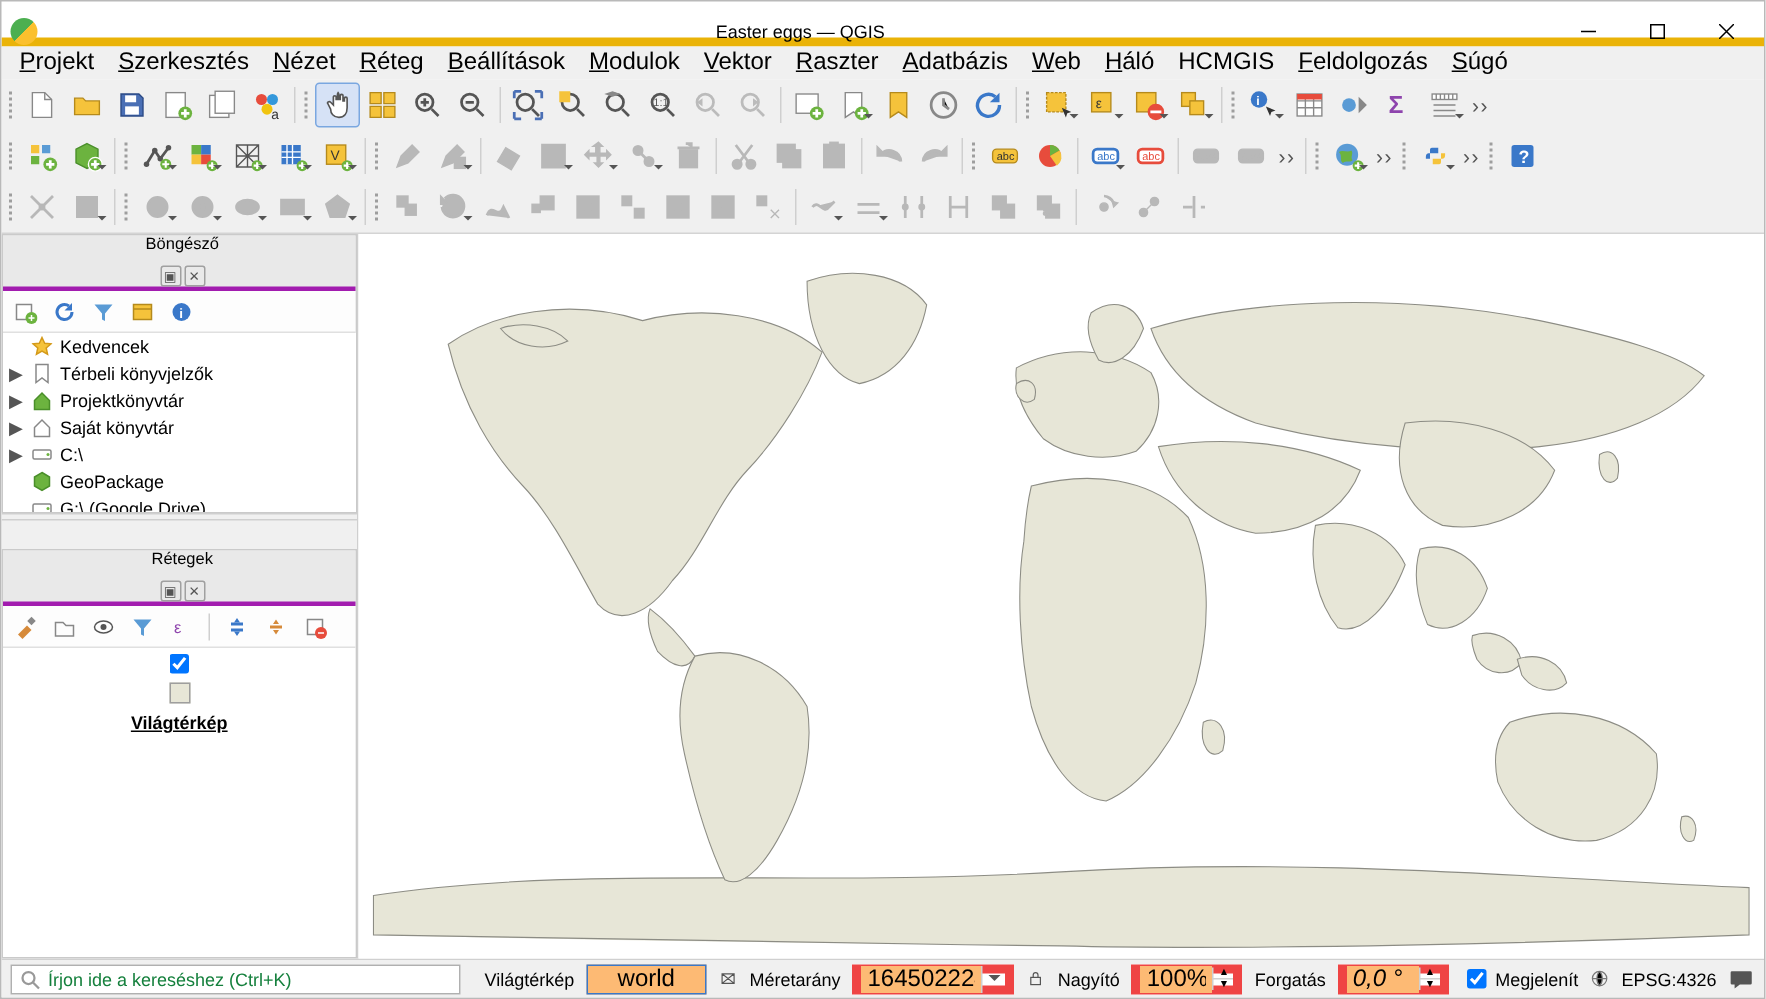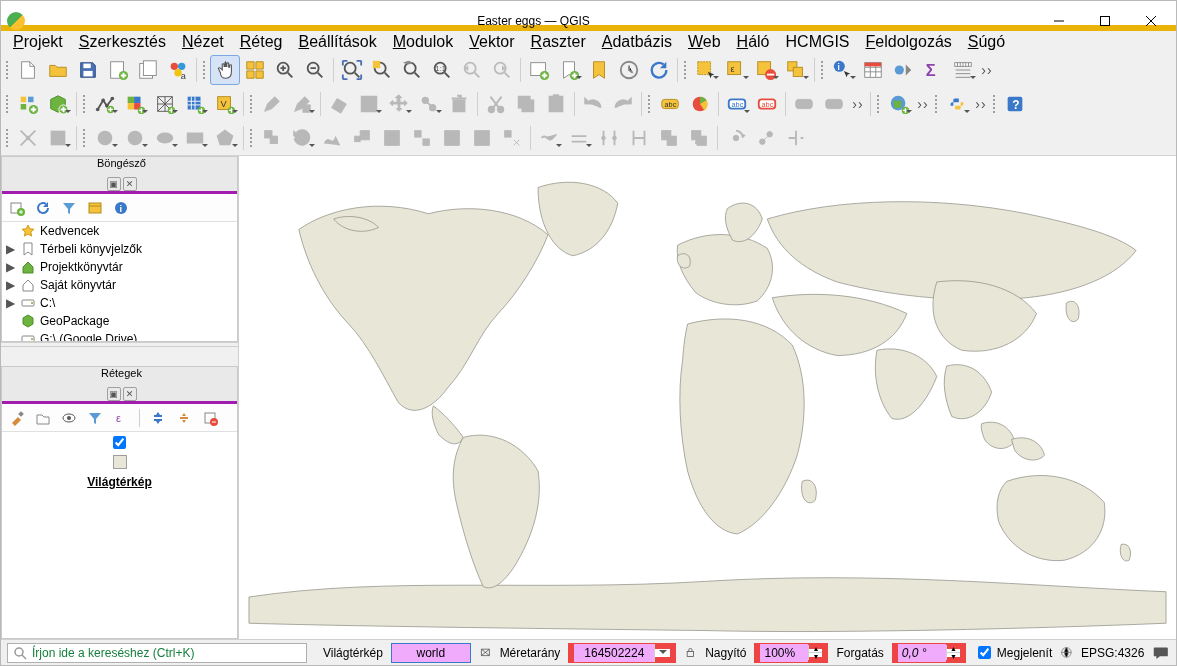--- a/index.html
+++ b/index.html
@@ -47,21 +47,21 @@
   #layers-panel{flex:1;margin-top:19px;}
   .layerrow{display:flex;align-items:center;gap:6px;padding:4px 6px;flex-direction:column;}
   .layerrow input[type=checkbox]{margin:0;}
   .swatch{width:14px;height:14px;background:var(--map-land);border:1px solid #9e9e9e;}
   .layerrow .lname{font-weight:bold;text-decoration:underline;}
   
   .maparea{flex:1;background:#ffffff;position:relative;}
   .maparea svg{width:100%;height:100%;}
   
   .status{height:26px;display:flex;align-items:center;gap:8px;padding:0 6px;background:var(--bg);border-top:1px solid #d0d0d0;font-size:12px;}
-  .status input[type=text]{height:20px;padding:0 4px;border:1px solid #b0b0b0;background:#f0abfc;font-size:12px;}
+  .status input[type=text]{height:20px;padding:0 4px;border:1px solid #b0b0b0;background:#fdba74;font-size:16px;}
   .status input.small{width:80px;text-align:center;}
   .status .search{flex:0 0 300px;display:flex;align-items:center;height:20px;border:1px solid #b0b0b0;background:#fff;padding:0 4px;gap:4px;color:#888;}
   .status .spacer{flex:1;}
   .status .scalebox{display:flex;align-items:center;border:6px solid #ef4444;background:#fff;height:20px;}
   .status .scalebox input{border:none;height:18px;}
   .status .ddarr{width:16px;height:18px;display:flex;align-items:center;justify-content:center;border-left:1px solid #d0d0d0;}
   .status .ddarr::before{content:"";border:4px solid transparent;border-top-color:#555;margin-top:3px;}
   .status label{display:flex;align-items:center;gap:3px;}
   .icon16{width:16px;height:16px;display:inline-flex;align-items:center;justify-content:center;}
   .chat{width:22px;height:22px;display:flex;align-items:center;justify-content:center;}

